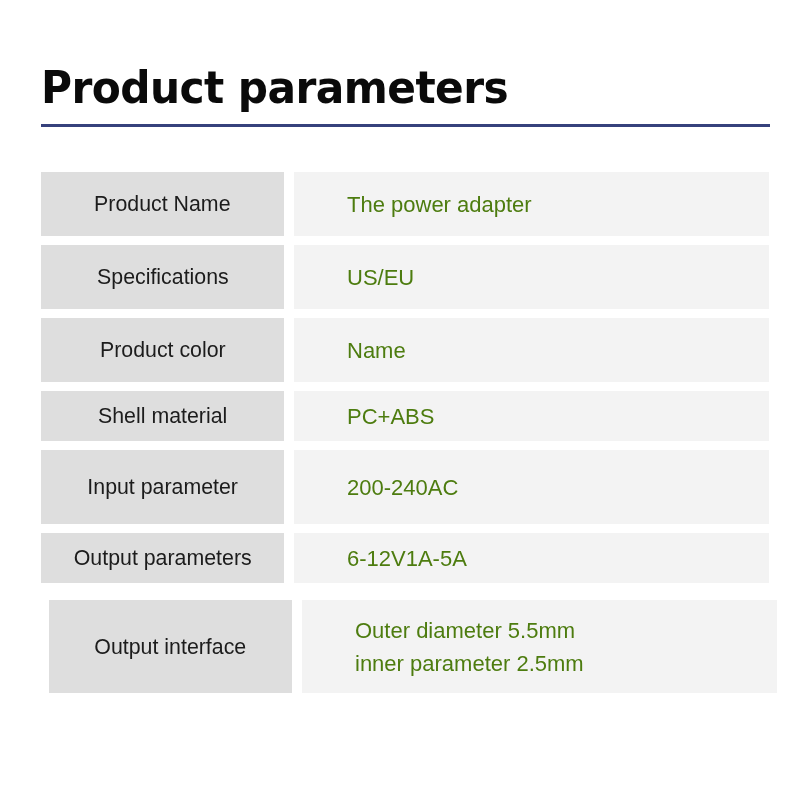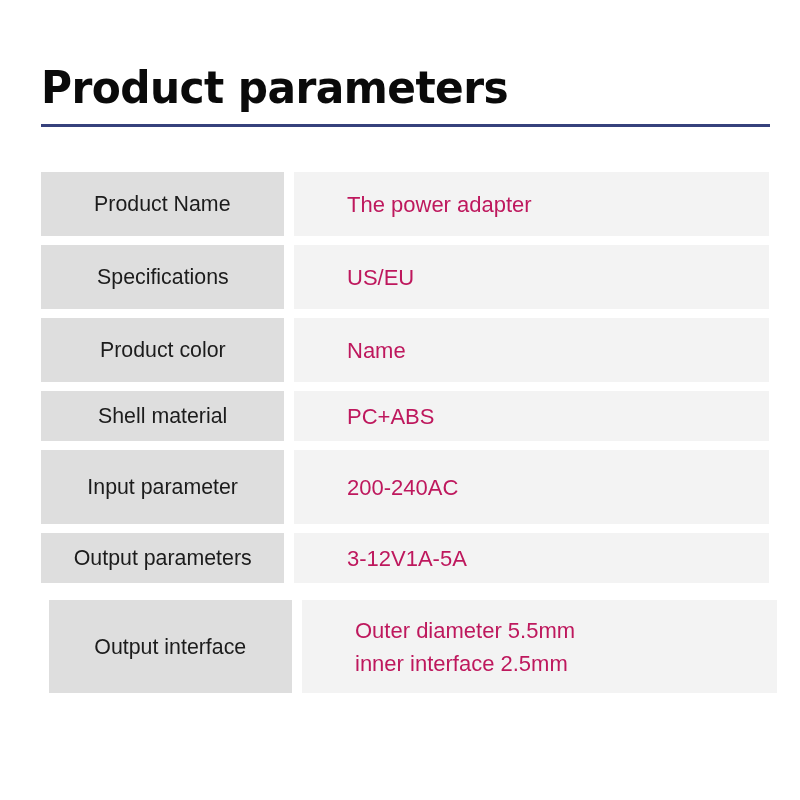--- a/index.html
+++ b/index.html
@@ -81,21 +81,21 @@
     display: flex;
     flex-direction: column;
     justify-content: center;
     box-sizing: border-box;
     padding: 0 0 0 53px;
   }
   .cell-value span {
     display: block;
     font-size: 22px;
     line-height: 33px;
-    color: #be185d;
+    color: #4d7c0f;
     white-space: nowrap;
   }
   .r-h64 .cell-label,
   .r-h64 .cell-value {
     height: 64px;
   }
   .r-h66 .cell-label,
   .r-h66 .cell-value {
     height: 50px;
   }
@@ -165,28 +165,28 @@
       <div class="cell-value">
         <span>200-240AC</span>
       </div>
     </div>
 
     <div class="spec-row r-h66 r-gap17">
       <div class="cell-label">
         <span>Output parameters</span>
       </div>
       <div class="cell-value">
-        <span>3-12V1A-5A</span>
+        <span>6-12V1A-5A</span>
       </div>
     </div>
 
     <div class="spec-row r-h93">
       <div class="cell-label">
         <span>Output interface</span>
       </div>
       <div class="cell-value">
         <span>Outer diameter 5.5mm</span>
-        <span>inner interface 2.5mm</span>
+        <span>inner parameter 2.5mm</span>
       </div>
     </div>
 
   </div>
 </div>
 
 </body></html>

